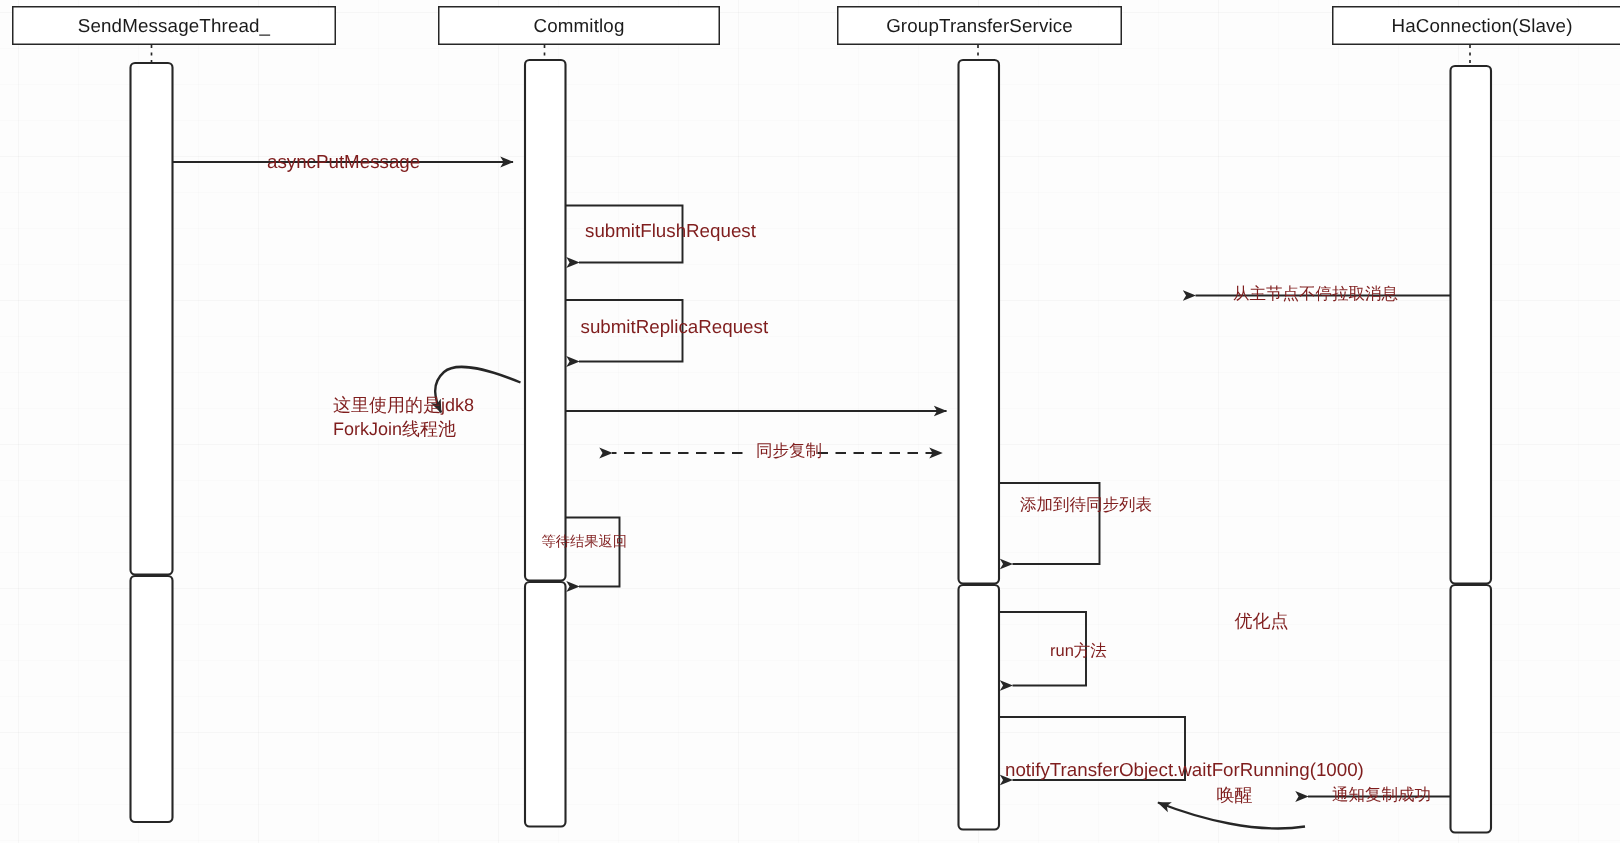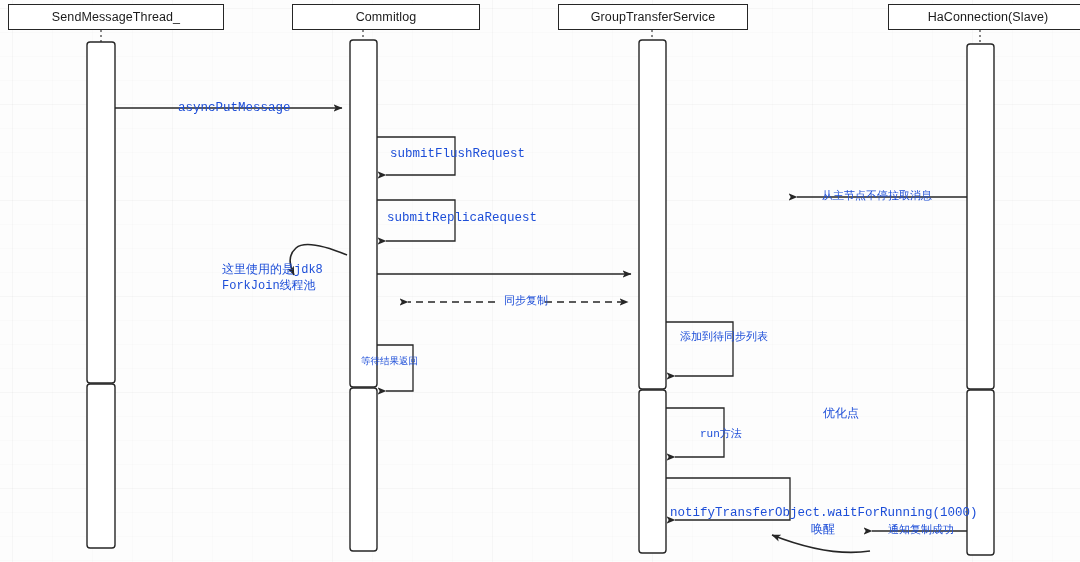--- a/index.html
+++ b/index.html
@@ -32,23 +32,22 @@
     background-position: 12px 8px, 12px 8px, 12px 8px, 12px 8px;
     pointer-events: none;
   }
   #vec {
     position: absolute;
     left: 0; top: 0;
   }
   .lbl {
     position: absolute;
     white-space: nowrap;
-    color: #1d4ed8;
+    color: #7f1d1d;
     line-height: 1.15;
-    font-family: Liberation Mono, monospace;
   }
   .participant-box {
     position: absolute;
     border: 1.3px solid #262626;
     background: #ffffff;
     box-sizing: border-box;
     display: flex;
     align-items: center;
     justify-content: center;
     font-size: 12.5px;

